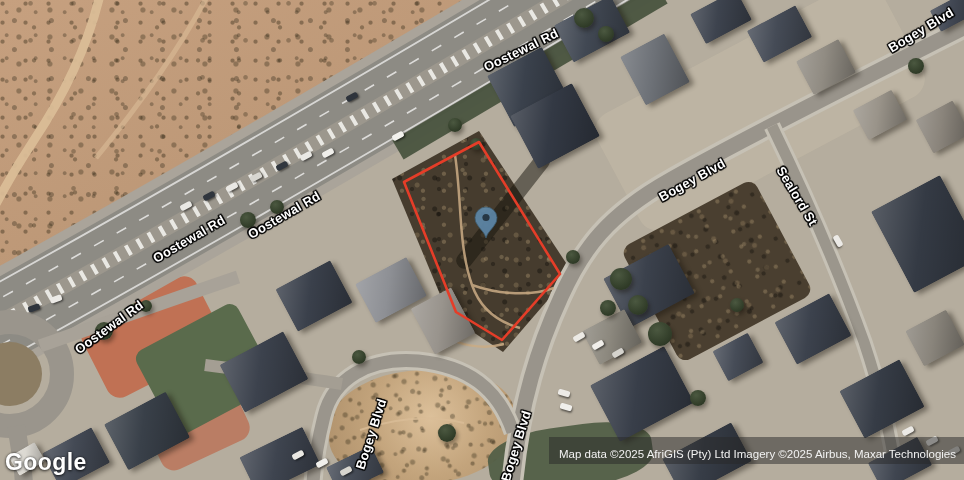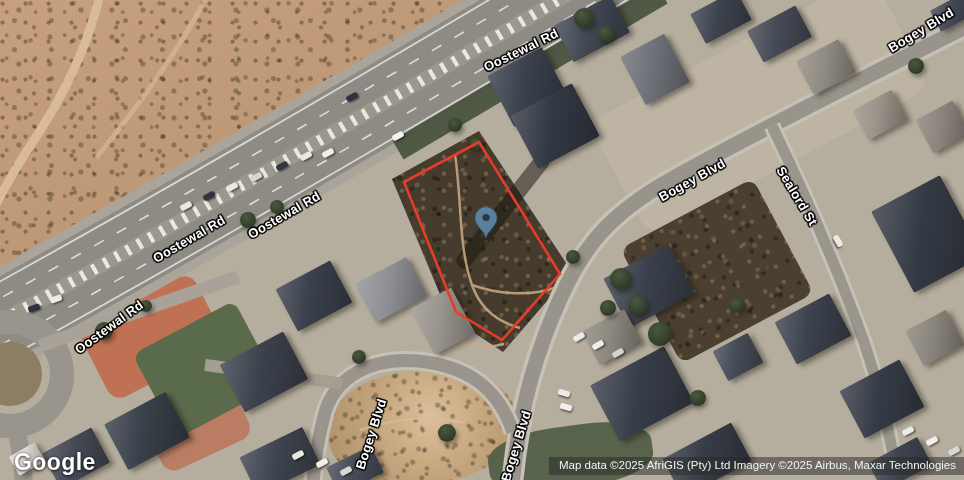--- a/index.html
+++ b/index.html
@@ -42,30 +42,30 @@
     position:absolute;white-space:nowrap;color:#fff;
     font:700 13px/1 "Liberation Sans",sans-serif;letter-spacing:.2px;
     text-shadow:
       -1.2px -1.2px 0 rgba(0,0,0,.85), 1.2px -1.2px 0 rgba(0,0,0,.85),
       -1.2px 1.2px 0 rgba(0,0,0,.85), 1.2px 1.2px 0 rgba(0,0,0,.85),
       0 -1.6px 1px rgba(0,0,0,.55), 0 1.6px 1px rgba(0,0,0,.55),
       -1.6px 0 1px rgba(0,0,0,.55), 1.6px 0 1px rgba(0,0,0,.55);
   }
   
   #google-logo{
-    position:absolute;left:14px;bottom:6px;color:#fff;
+    position:absolute;left:5px;bottom:6px;color:#fff;
     font:600 23px/1 "Liberation Sans",sans-serif;letter-spacing:.4px;
     text-shadow:0 1px 3px rgba(0,0,0,.7), 0 0 2px rgba(0,0,0,.5);
     cursor:pointer;z-index:9;
   }
   #attribution{
-    position:absolute;right:0;bottom:5px;z-index:9;
+    position:absolute;right:0;bottom:16px;z-index:9;
     background:rgba(40,40,40,.5);color:#f2f2f2;
     font:400 11.5px/15px "Liberation Sans",sans-serif;
-    padding:1px 8px 2px 10px;white-space:nowrap;
+    padding:10px 8px 2px 10px;white-space:nowrap;
   }
   svg{position:absolute;left:0;top:0;}
 </style>
 </head>
 <body>
 
 <div id="map-canvas">
 
   <div class="layer">
 

